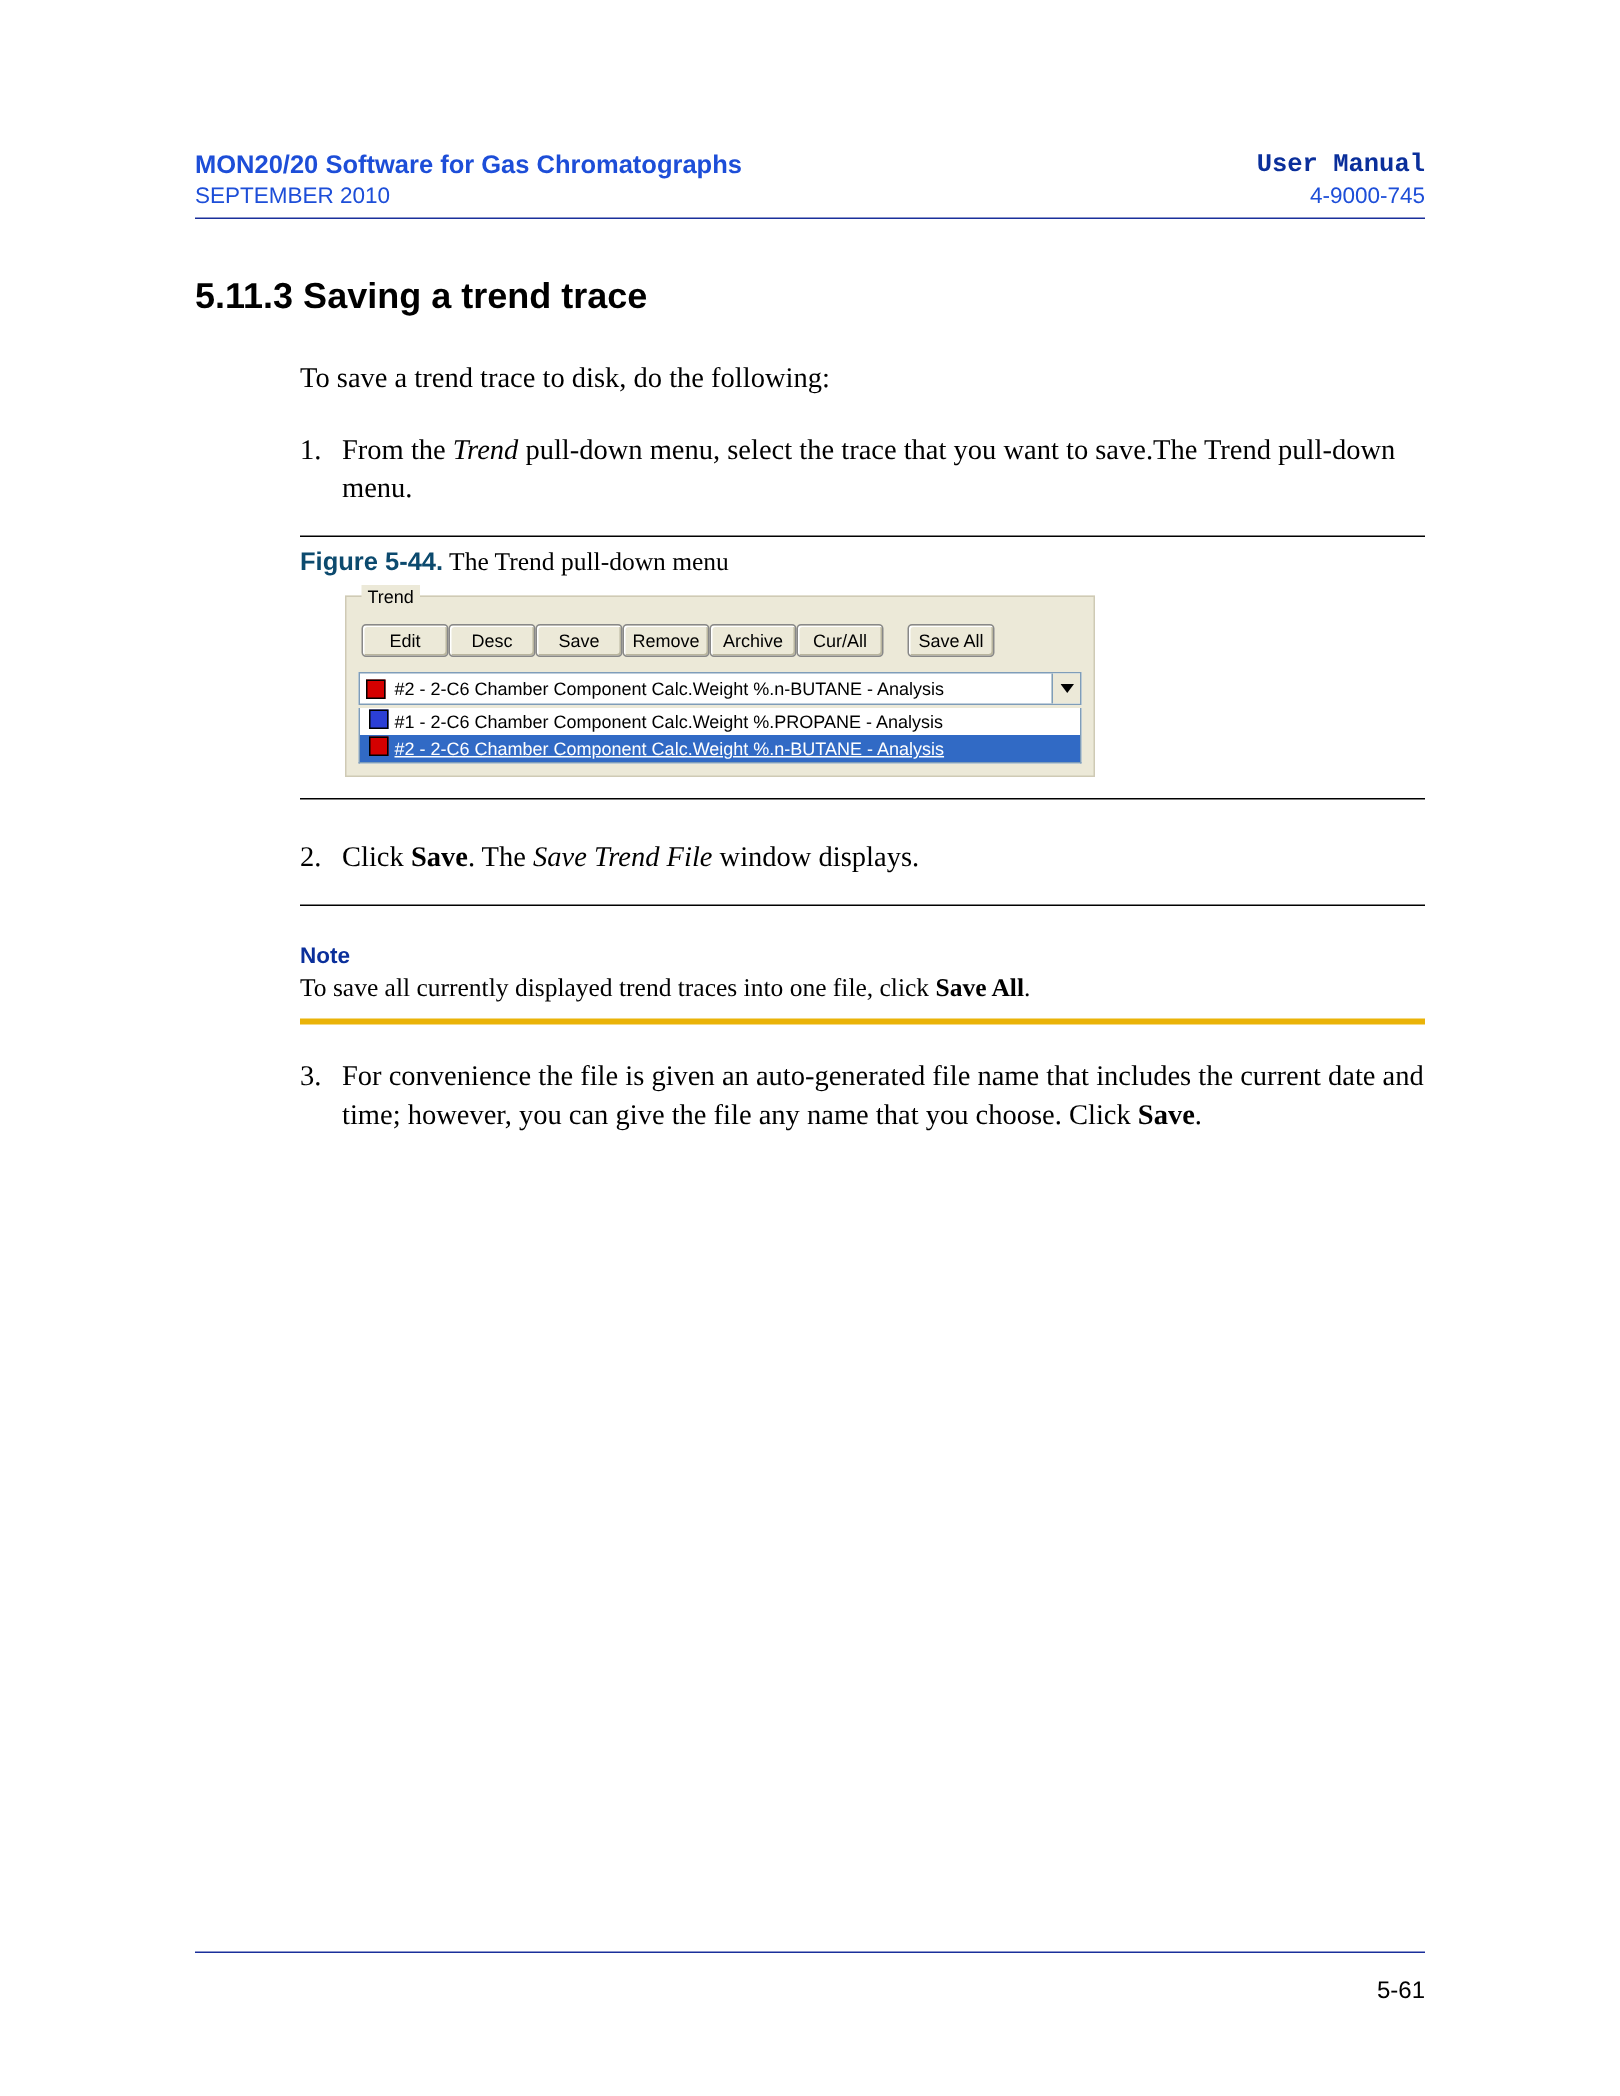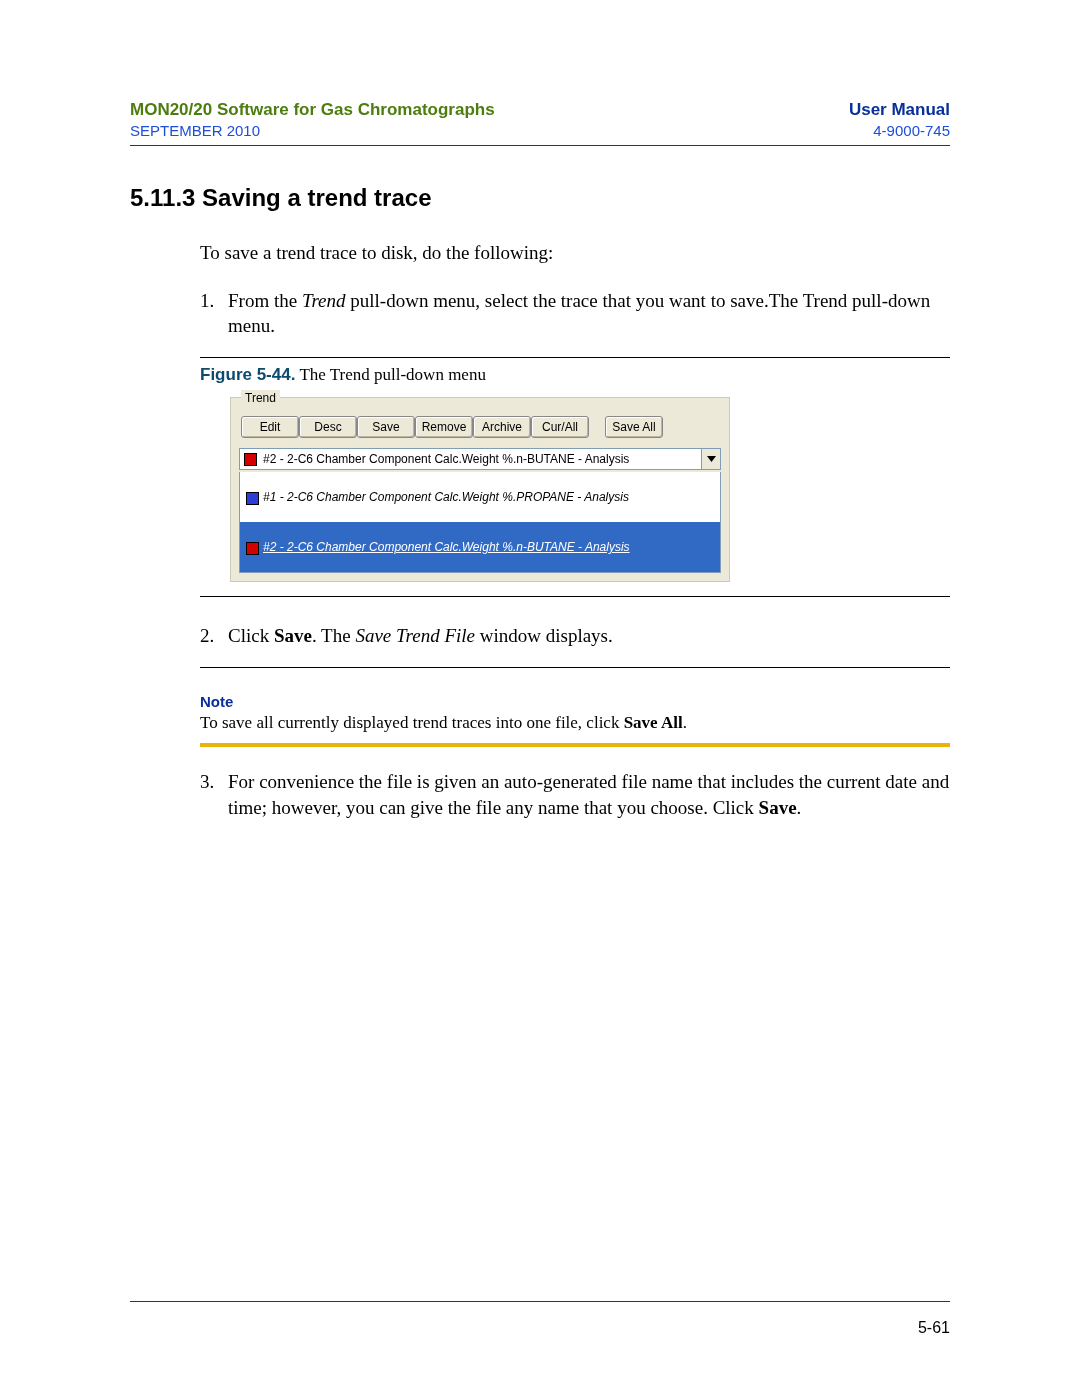--- a/index.html
+++ b/index.html
@@ -15,28 +15,28 @@
     position: relative;
     box-sizing: border-box;
     padding: 100px 130px 70px 130px;
   }
   .header-row {
     display: flex;
     justify-content: space-between;
     align-items: flex-end;
   }
   .header-left {
-    color: #4d7c0f;
+    color: #1d4ed8;
     font-family: "Segoe UI", Arial, sans-serif;
     font-weight: 700;
     font-size: 17px;
   }
   .header-right {
     color: #0a2f9b;
-    font-family: Liberation Sans, sans-serif;
+    font-family: Liberation Mono, monospace;
     font-weight: 700;
     font-size: 17px;
   }
   .subheader-row {
     display: flex;
     justify-content: space-between;
     font-family: "Segoe UI", Arial, sans-serif;
     font-size: 15px;
     color: #1d4ed8;
     margin-top: 2px;
@@ -153,23 +153,22 @@
     display:flex;align-items:center;justify-content:center;
   }
   .combo .combo-arrow svg { display:block; }
   .listbox {
     background: #fff;
     border: 1px solid #7f9db9;
     border-top: none;
   }
   .listitem {
     display: flex;
-    align-items: flex-end;
-    padding: 17px 2px;
-    font-style: italic;
+    align-items: flex-start;
+    padding: 1px 2px;
   }
   .listitem .swatch {
     width: 11px; height: 11px;
     margin: 0 4px;
     border: 1px solid #000;
   }
   .listitem.selected {
     background: #316ac5;
     color: #fff;
     text-decoration: underline;

